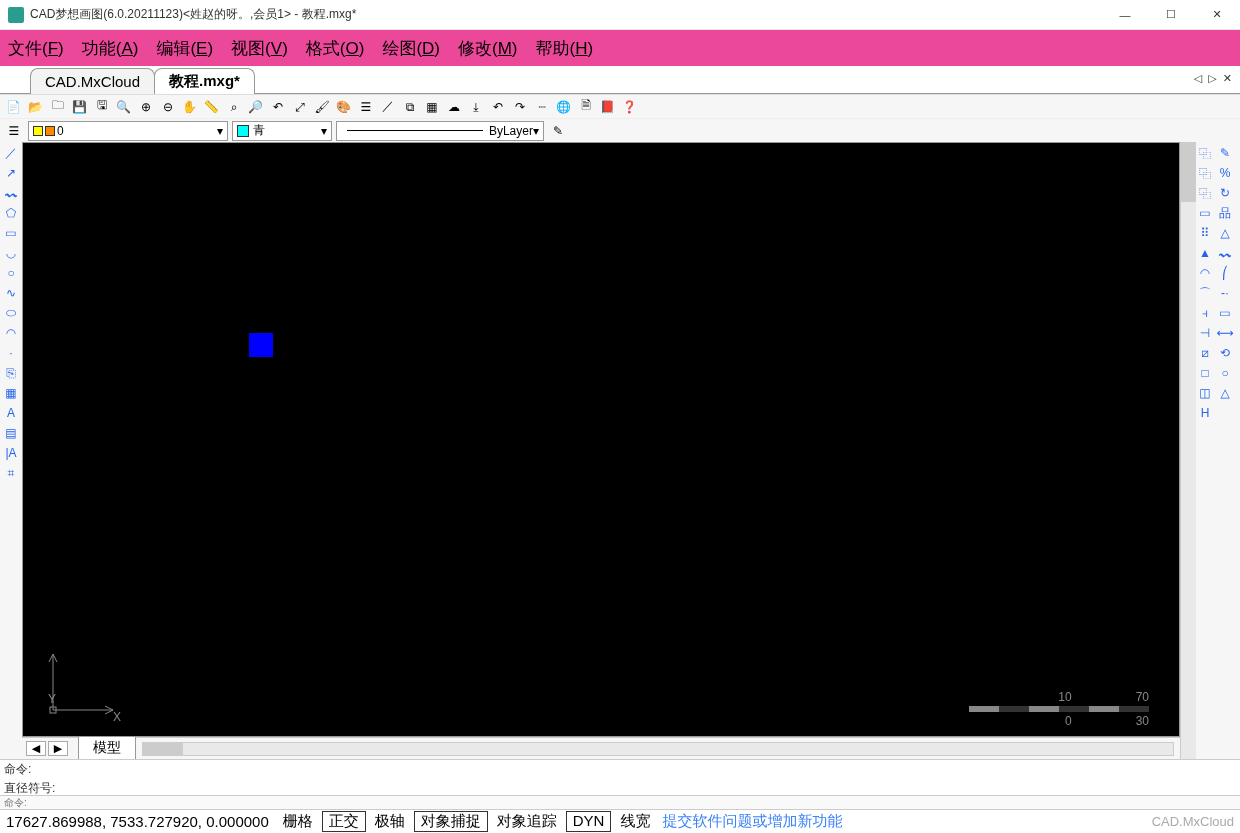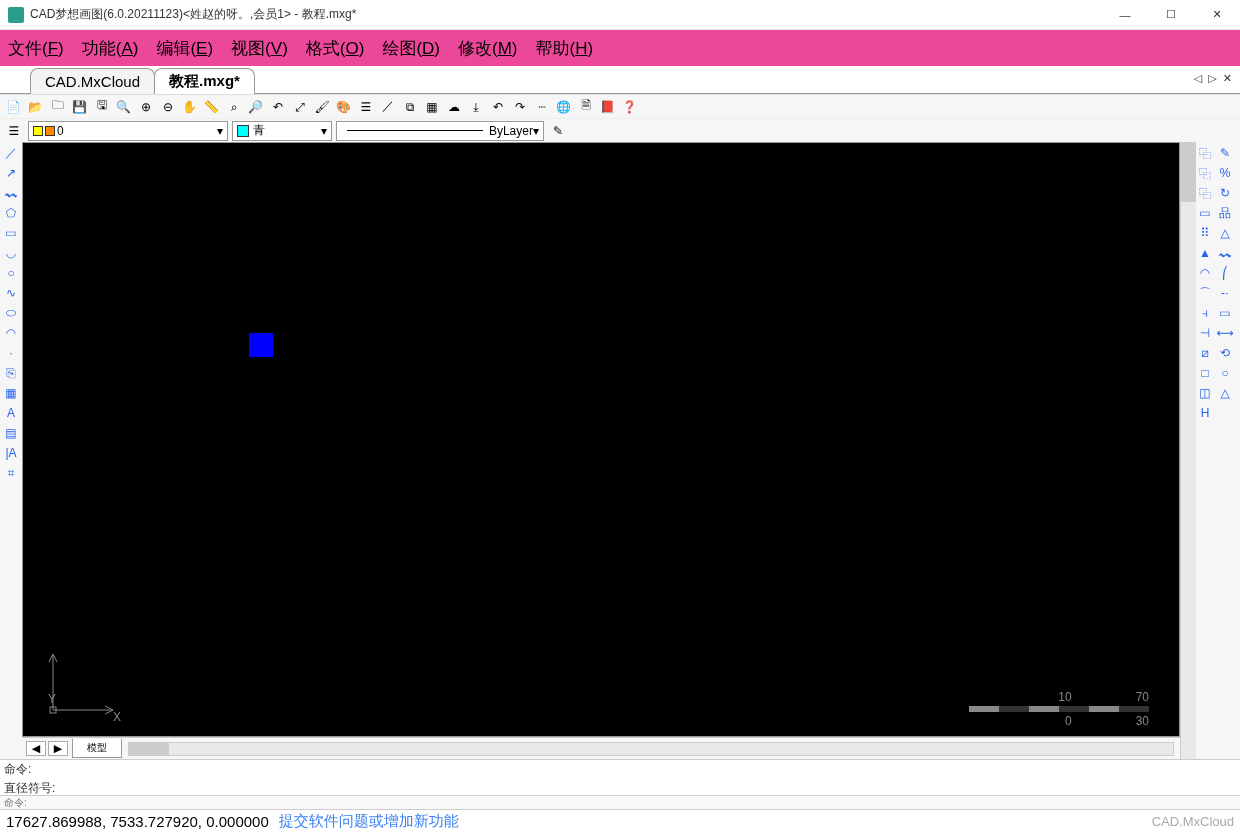--- a/index.html
+++ b/index.html
@@ -35,21 +35,21 @@
 .coord-y { position:absolute; bottom:30px; left:25px; color:#888; font-size:12px; }
 .coord-x { position:absolute; bottom:12px; left:90px; color:#888; font-size:12px; }
 .axis { position:absolute; bottom:12px; left:20px; }
 .axis svg { overflow:visible; }
 .ruler { position:absolute; bottom:8px; right:30px; color:#888; font-size:12px; text-align:right; }
 .ruler .ticks { display:flex; gap:64px; justify-content:flex-end; }
 .ruler .bar { height:6px; background:repeating-linear-gradient(to right,#888 0,#888 30px,#333 30px,#333 60px); width:180px; margin:2px 0 2px auto;}
 .below-canvas { height:22px; display:flex; align-items:center; background:#f6f6f6; border-top:1px solid #ccc; }
 .below-canvas .nav { display:flex; gap:2px; padding:0 4px; }
 .below-canvas .nav div { width:20px; text-align:center; cursor:pointer; border:1px solid #aaa; font-size:11px; background:#fff;}
-.modeltab { padding:2px 14px; border:1px solid #999; border-top:none; background:#fff; font-size:10px; margin-left:0; }
+.modeltab { padding:2px 14px; border:1px solid #999; border-top:none; background:#fff; font-size:14px; margin-left:6px; }
 .hscroll { flex:1; height:14px; background:#e9e9e9; margin:0 6px; position:relative; border:1px solid #ccc;}
 .hscroll .thumb{ position:absolute; left:0; width:40px; top:0; bottom:0; background:#ccc;}
 .cmd { height:36px; border-top:1px solid #ccc; display:flex; flex-direction:column; font-size:12px; background:#fff; }
 .cmd .line { padding:1px 4px; color:#333; }
 .cmd2 { height:14px; border-top:1px solid #ccc; font-size:10px; color:#777; padding:0 4px; background:#f9f9f9;}
 .status { height:24px; display:flex; align-items:center; background:#fff; border-top:1px solid #ccc; font-size:15px; }
 .status .coords { padding:0 6px; letter-spacing:0px; }
 .status .sbtn { padding:0 6px; border:1px solid #333; margin:0 1px; cursor:pointer; font-size:15px;}
 .status .sbtn.flat { border-color:transparent; }
 .status .link { color:#3b82f6; cursor:pointer; padding:0 4px;}
@@ -243,15 +243,24 @@
 </div>
 
 <div class="cmd">
   <div class="line">命令:</div>
   <div class="line">直径符号:</div>
 </div>
 <div class="cmd2">命令:</div>
 
 <div class="status">
   <div class="coords">17627.869988, 7533.727920,  0.000000</div>
+  <div id="sbtns" style="display:flex;">
+      <div class="sbtn flat">栅格</div>
+      <div class="sbtn">正交</div>
+      <div class="sbtn flat">极轴</div>
+      <div class="sbtn">对象捕捉</div>
+      <div class="sbtn flat">对象追踪</div>
+      <div class="sbtn">DYN</div>
+      <div class="sbtn flat">线宽</div>
+    </div>
   <div class="link">提交软件问题或增加新功能</div>
   <div class="brand">CAD.MxCloud</div>
 </div>
 
 </body></html>

